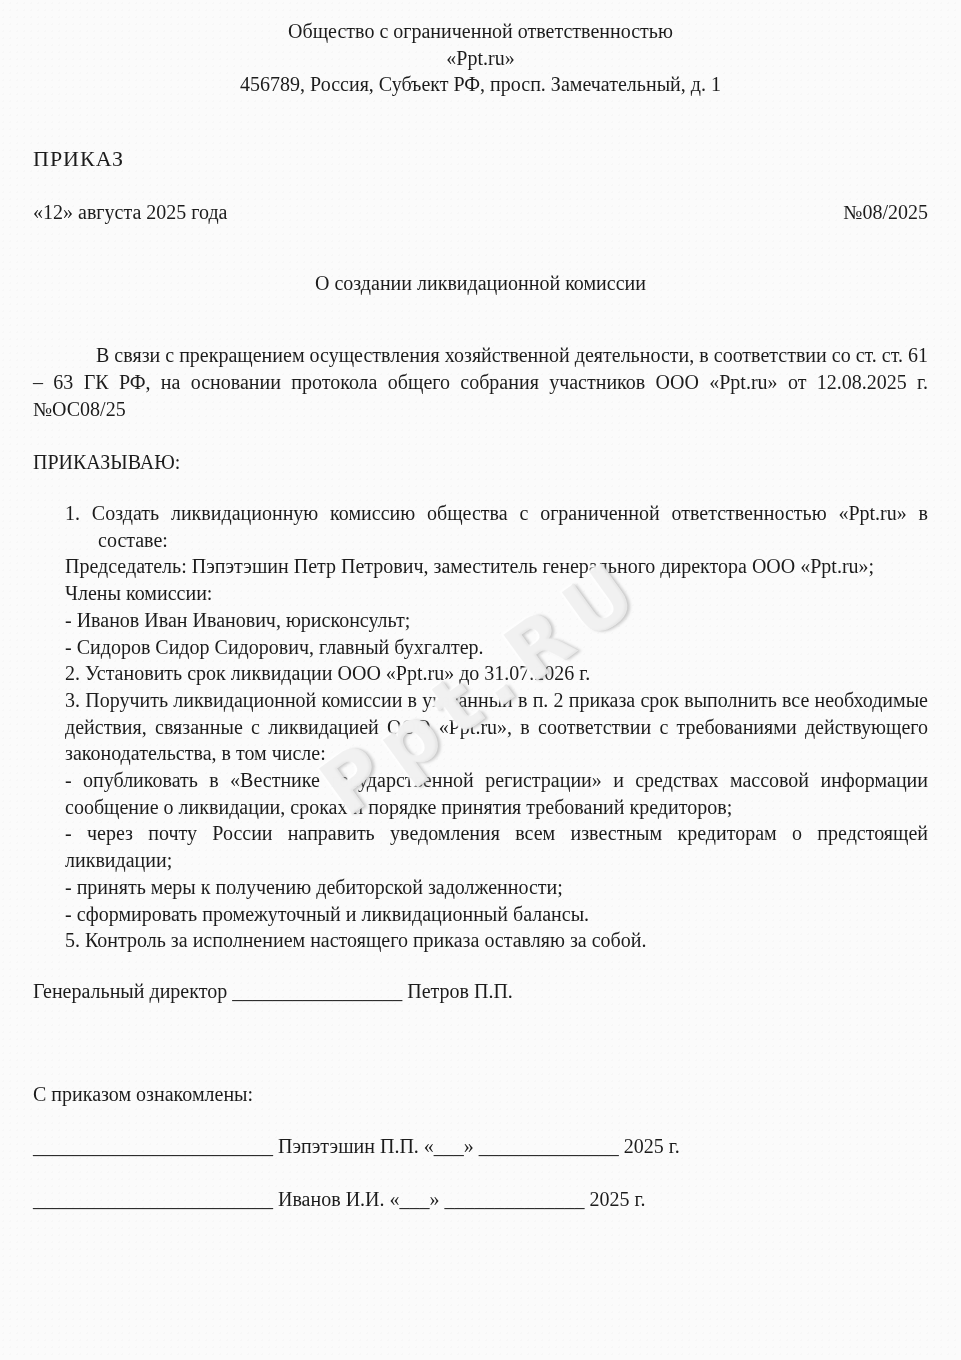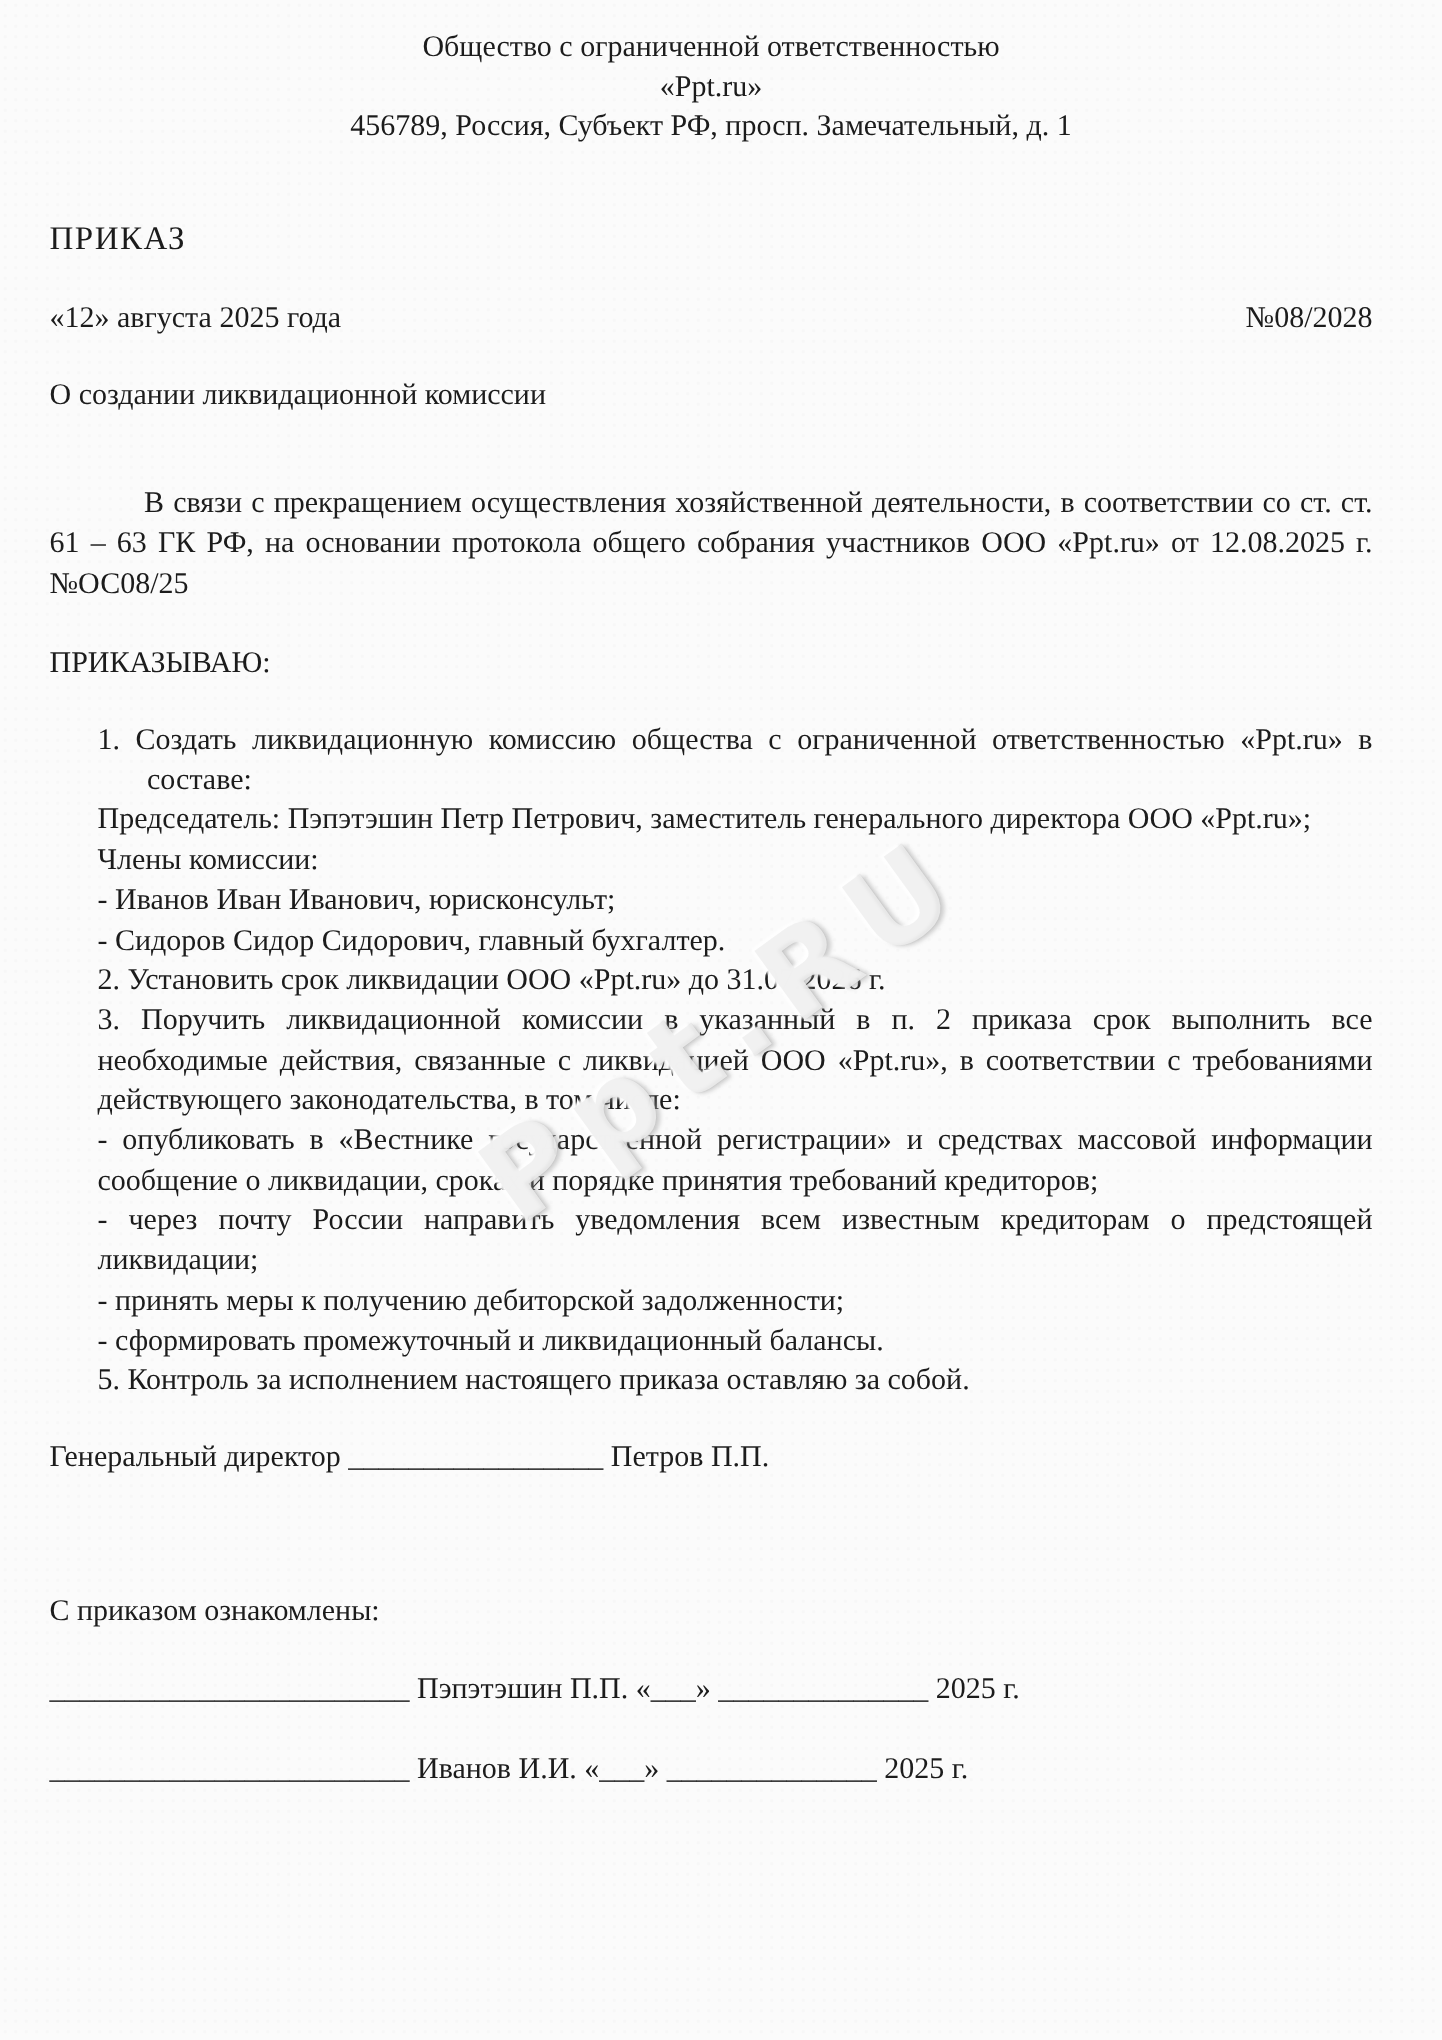--- a/index.html
+++ b/index.html
@@ -9,36 +9,36 @@
     width: 961px;
     height: 1360px;
     margin: 0 auto;
     background: #fbfbfb;
     background-image: radial-gradient(rgba(0,0,0,0.015) 1px, transparent 1px);
     background-size: 7px 7px;
     color: #1c1c1c;
     font-family: "Liberation Serif", "DejaVu Serif", serif;
     font-size: 20px;
     line-height: 26.7px;
-    padding: 18px 46px 0 33px;
+    padding: 18px 33px 0 33px;
     overflow: hidden;
   }
   .org-header { text-align: center; }
   .doc-title {
     text-align: left;
     font-size: 22px;
     letter-spacing: 1px;
     margin-top: 48px;
   }
   .meta-row {
     display: flex;
     justify-content: space-between;
     margin-top: 26px;
   }
-  .subject { margin-top: 24px; }
+  .subject { margin-top: 44px; text-align: center; }
   .intro {
     margin-top: 46px;
     text-align: justify;
     text-indent: 63px;
   }
   .decree-word { margin-top: 27px; }
   .order-list { margin-left: 32px; margin-top: 24px; }
   .order-list p { text-align: justify; }
   .item-hanging {
     padding-left: 33px;
@@ -75,21 +75,21 @@
   <div class="org-header">
     <div>Общество с ограниченной ответственностью</div>
     <div>«Ppt.ru»</div>
     <div>456789, Россия, Субъект РФ, просп. Замечательный, д. 1</div>
   </div>
 
   <div class="doc-title">ПРИКАЗ</div>
 
   <div class="meta-row">
     <span>«12» августа 2025 года</span>
-    <span>№08/2028</span>
+    <span>№08/2025</span>
   </div>
 
   <div class="subject">О создании ликвидационной комиссии</div>
 
   <p class="intro">В связи с прекращением осуществления хозяйственной деятельности, в соответствии со ст. ст. 61 – 63 ГК РФ, на основании протокола общего собрания участников ООО «Ppt.ru» от 12.08.2025 г. №ОС08/25</p>
 
   <div class="decree-word">ПРИКАЗЫВАЮ:</div>
 
   <div class="order-list">
     <p class="item-hanging">1. Создать ликвидационную комиссию общества с ограниченной ответственностью «Ppt.ru» в составе:</p>

